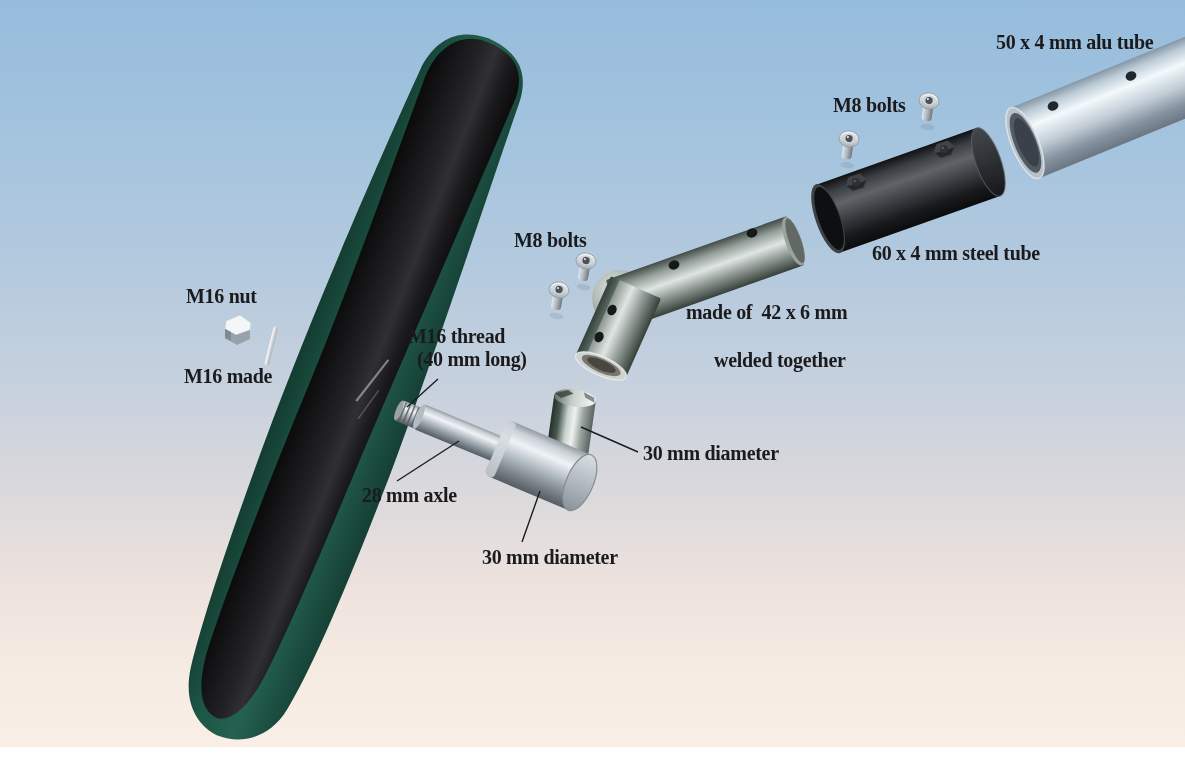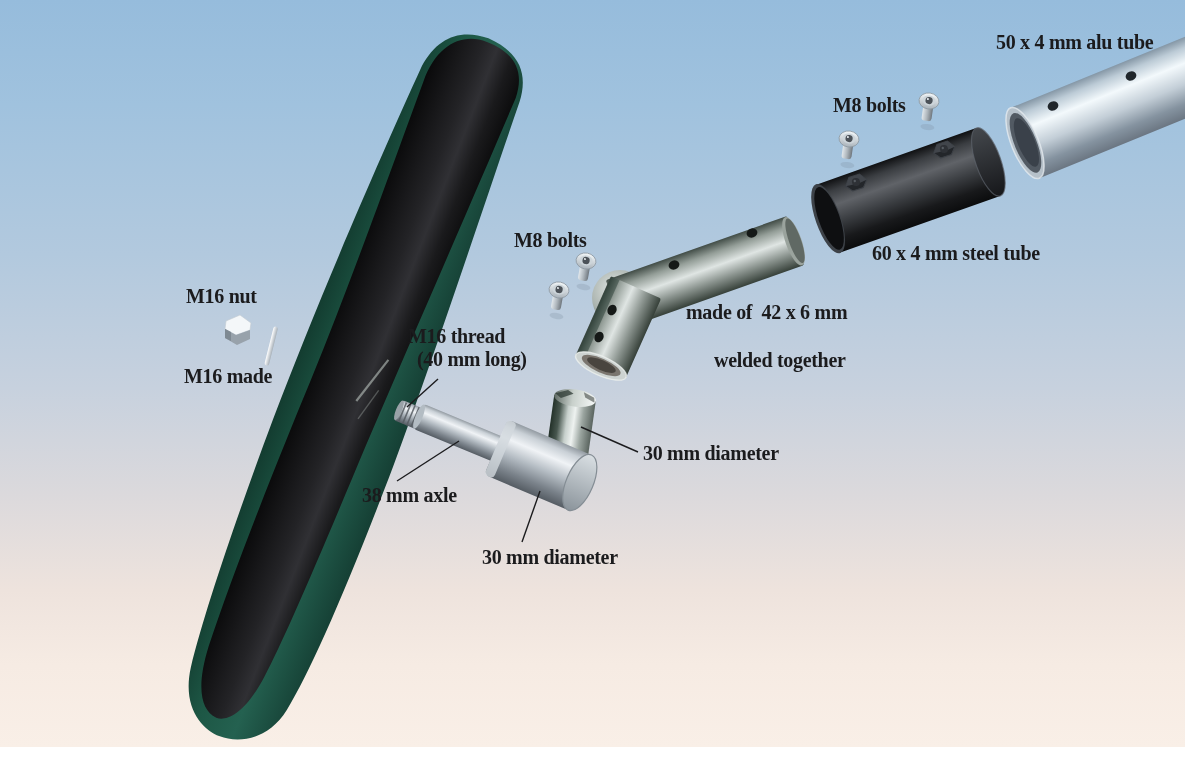--- a/index.html
+++ b/index.html
@@ -265,16 +265,16 @@
   <div class="label" style="left:996px;top:31px">50 x 4 mm alu tube</div>
   <div class="label" style="left:833px;top:94px">M8 bolts</div>
   <div class="label" style="left:872px;top:242px">60 x 4 mm steel tube</div>
   <div class="label" style="left:686px;top:301px">made of  42 x 6 mm</div>
   <div class="label" style="left:714px;top:349px">welded together</div>
   <div class="label" style="left:186px;top:285px">M16 nut</div>
   <div class="label" style="left:184px;top:365px">M16 made</div>
   <div class="label" style="left:408px;top:325px">M16 thread</div>
   <div class="label" style="left:417px;top:348px">(40 mm long)</div>
   <div class="label" style="left:514px;top:229px">M8 bolts</div>
-  <div class="label" style="left:362px;top:484px">38 mm axle</div>
+  <div class="label" style="left:362px;top:484px">28 mm axle</div>
   <div class="label" style="left:643px;top:442px">30 mm diameter</div>
   <div class="label" style="left:482px;top:546px">30 mm diameter</div>
 </div>
 
 </body></html>

